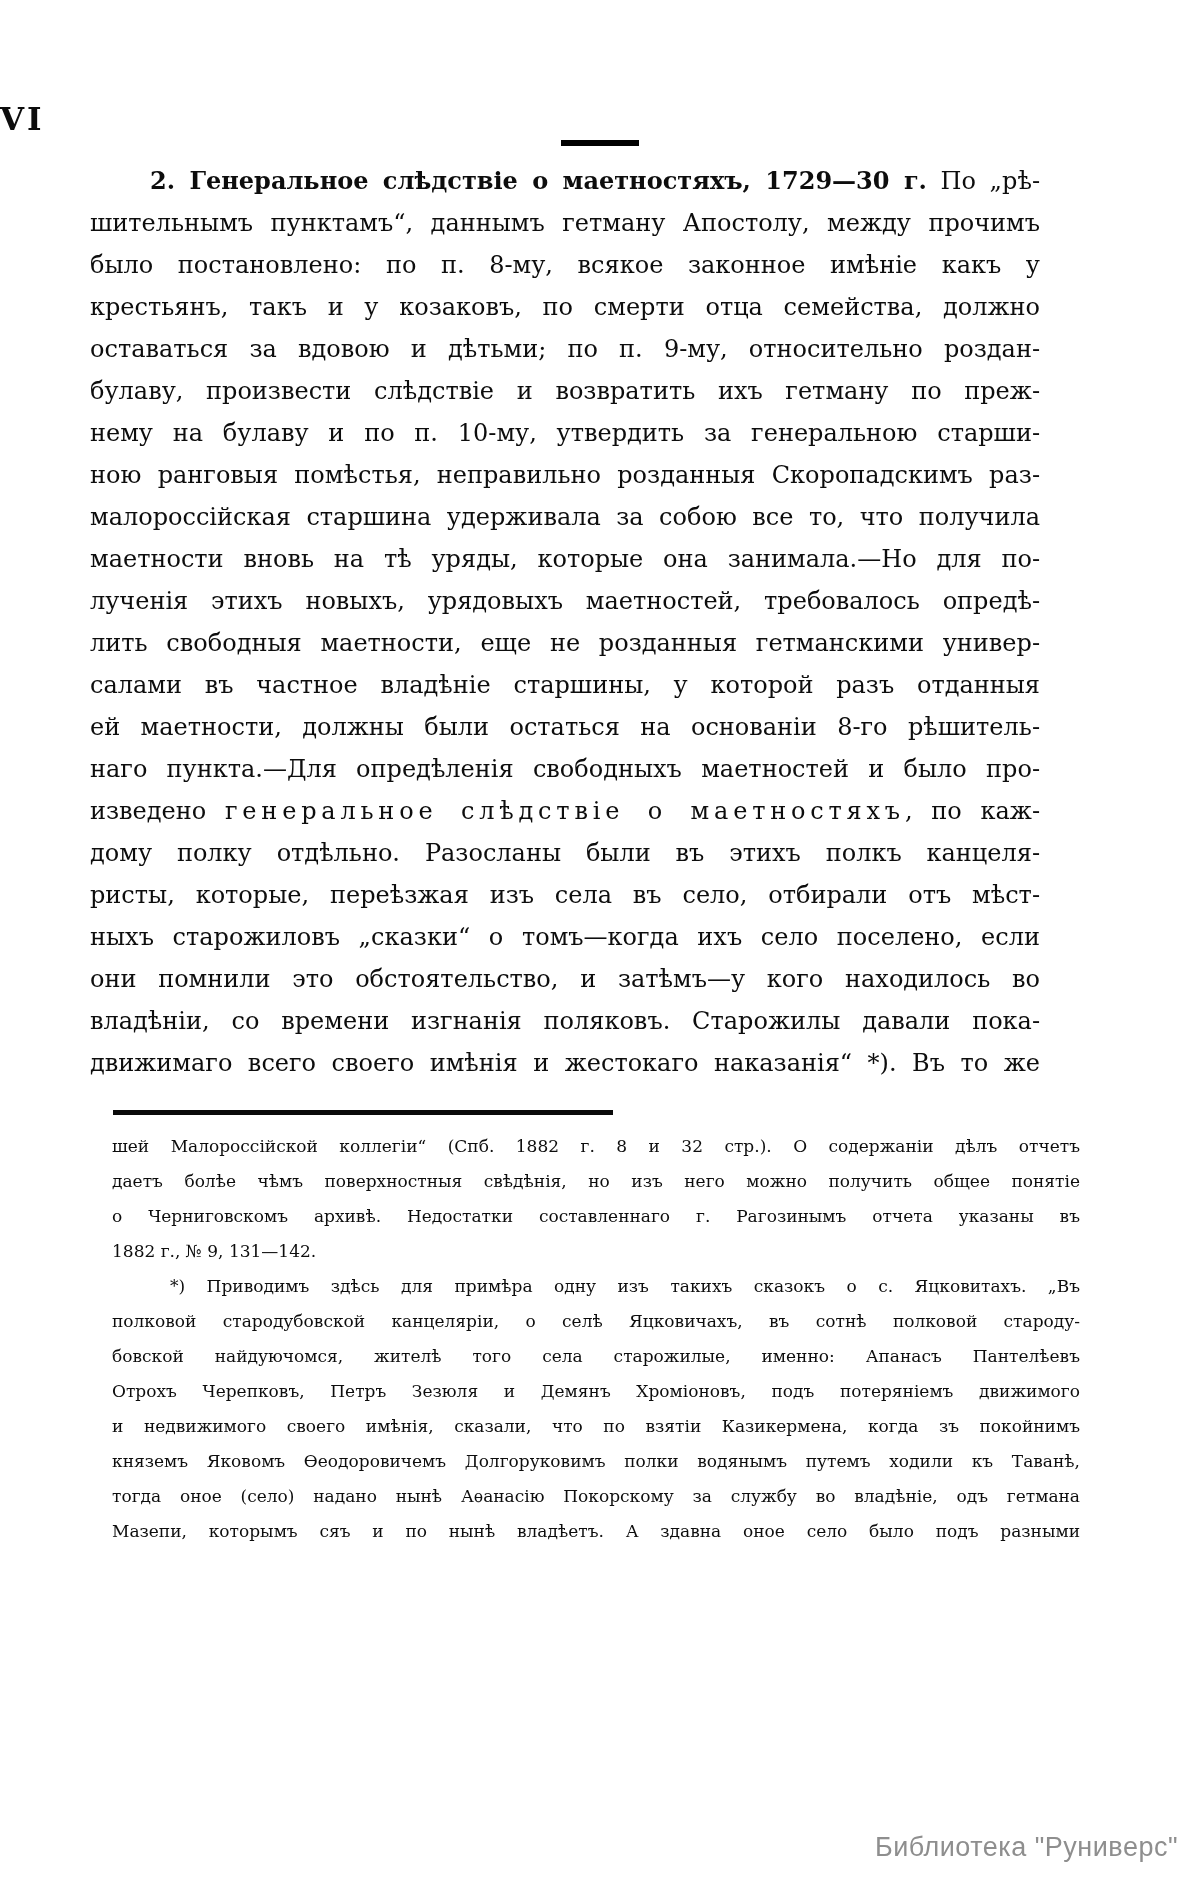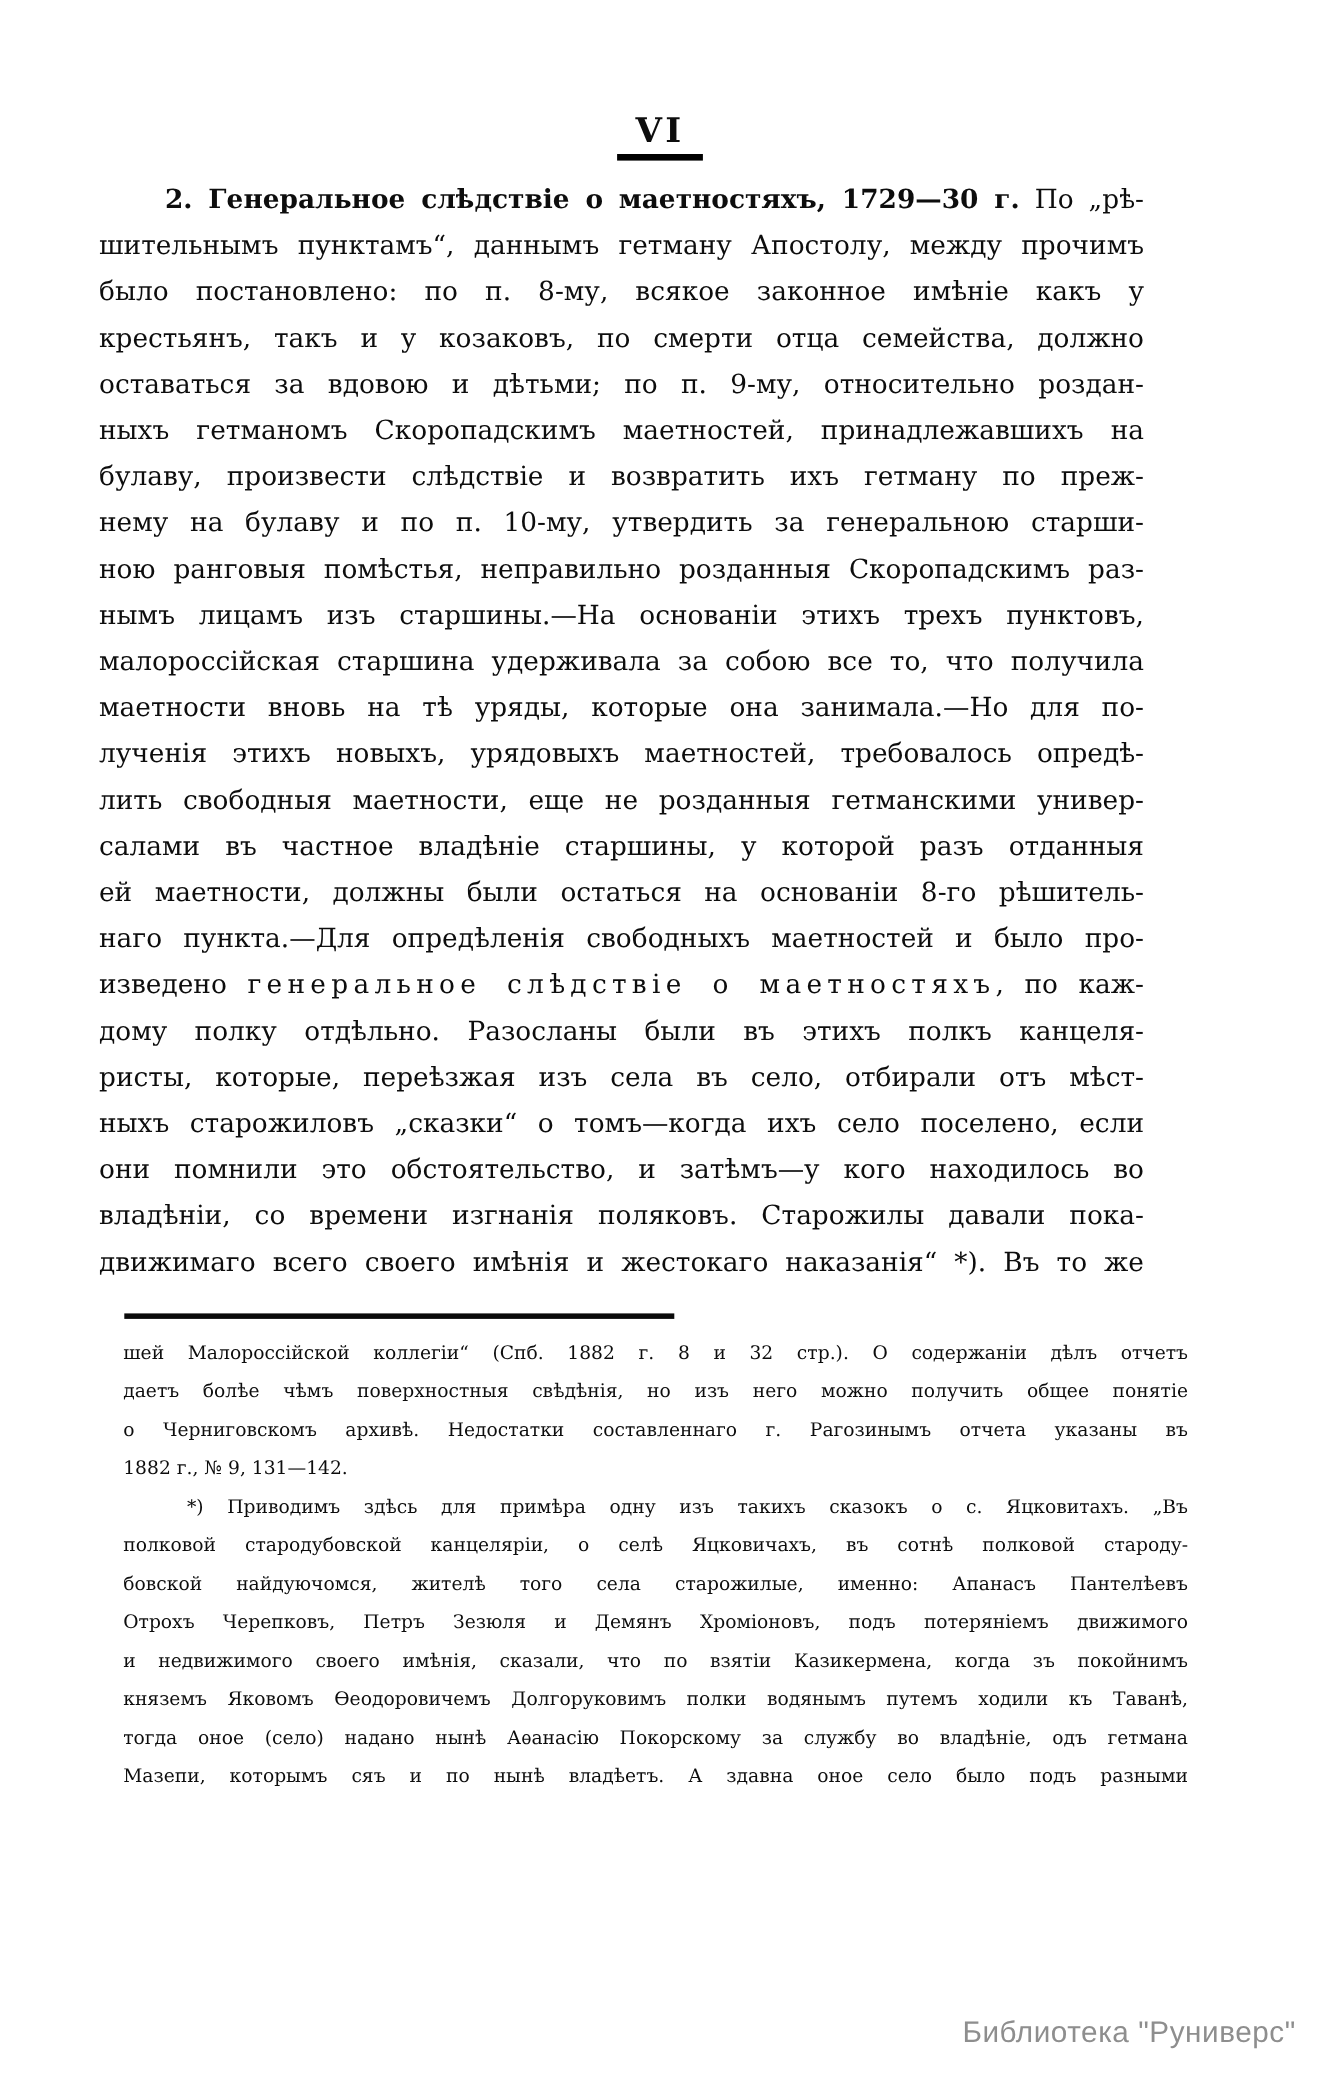--- a/index.html
+++ b/index.html
@@ -7,21 +7,20 @@
     position:relative;
     width:1200px;
     height:1899px;
     background:#ffffff;
     overflow:hidden;
     font-family:"DejaVu Serif", serif;
     color:#0d0d0d;
   }
   .pagehead{
     padding-top:104px;
-    text-align:center;
   }
   .pagenum{
     font-size:31px;
     font-weight:bold;
     letter-spacing:3px;
     line-height:1;
   }
   .pagenum-rule{
     width:78px;
     height:6px;
@@ -83,25 +82,23 @@
     <div class="pagenum">VI</div>
     <div class="pagenum-rule"></div>
   </div>
 
   <div class="bodytext">
     <div class="bl indent"><span class="bold">2. Генеральное слѣдствіе о маетностяхъ, 1729—30 г.</span><span> По „рѣ-</span></div>
     <div class="bl">шительнымъ пунктамъ“, даннымъ гетману Апостолу, между прочимъ</div>
     <div class="bl">было постановлено: по п. 8-му, всякое законное имѣніе какъ у</div>
     <div class="bl">крестьянъ, такъ и у козаковъ, по смерти отца семейства, должно</div>
     <div class="bl">оставаться за вдовою и дѣтьми; по п. 9-му, относительно роздан-</div>
-    <div class="bl">ныхъ гетманомъ Скоропадскимъ маетностей, принадлежавшихъ на</div>
     <div class="bl">булаву, произвести слѣдствіе и возвратить ихъ гетману по преж-</div>
     <div class="bl">нему на булаву и по п. 10-му, утвердить за генеральною старши-</div>
     <div class="bl">ною ранговыя помѣстья, неправильно розданныя Скоропадскимъ раз-</div>
-    <div class="bl">нымъ лицамъ изъ старшины.—На основаніи этихъ трехъ пунктовъ,</div>
     <div class="bl">малороссійская старшина удерживала за собою все то, что получила</div>
     <div class="bl">маетности вновь на тѣ уряды, которые она занимала.—Но для по-</div>
     <div class="bl">лученія этихъ новыхъ, урядовыхъ маетностей, требовалось опредѣ-</div>
     <div class="bl">лить свободныя маетности, еще не розданныя гетманскими универ-</div>
     <div class="bl">салами въ частное владѣніе старшины, у которой разъ отданныя</div>
     <div class="bl">ей маетности, должны были остаться на основаніи 8-го рѣшитель-</div>
     <div class="bl">наго пункта.—Для опредѣленія свободныхъ маетностей и было про-</div>
     <div class="bl"><span>изведено </span><span class="sp">генеральное слѣдствіе о маетностяхъ</span><span>, по каж-</span></div>
     <div class="bl">дому полку отдѣльно. Разосланы были въ этихъ полкъ канцеля-</div>
     <div class="bl">ристы, которые, переѣзжая изъ села въ село, отбирали отъ мѣст-</div>

